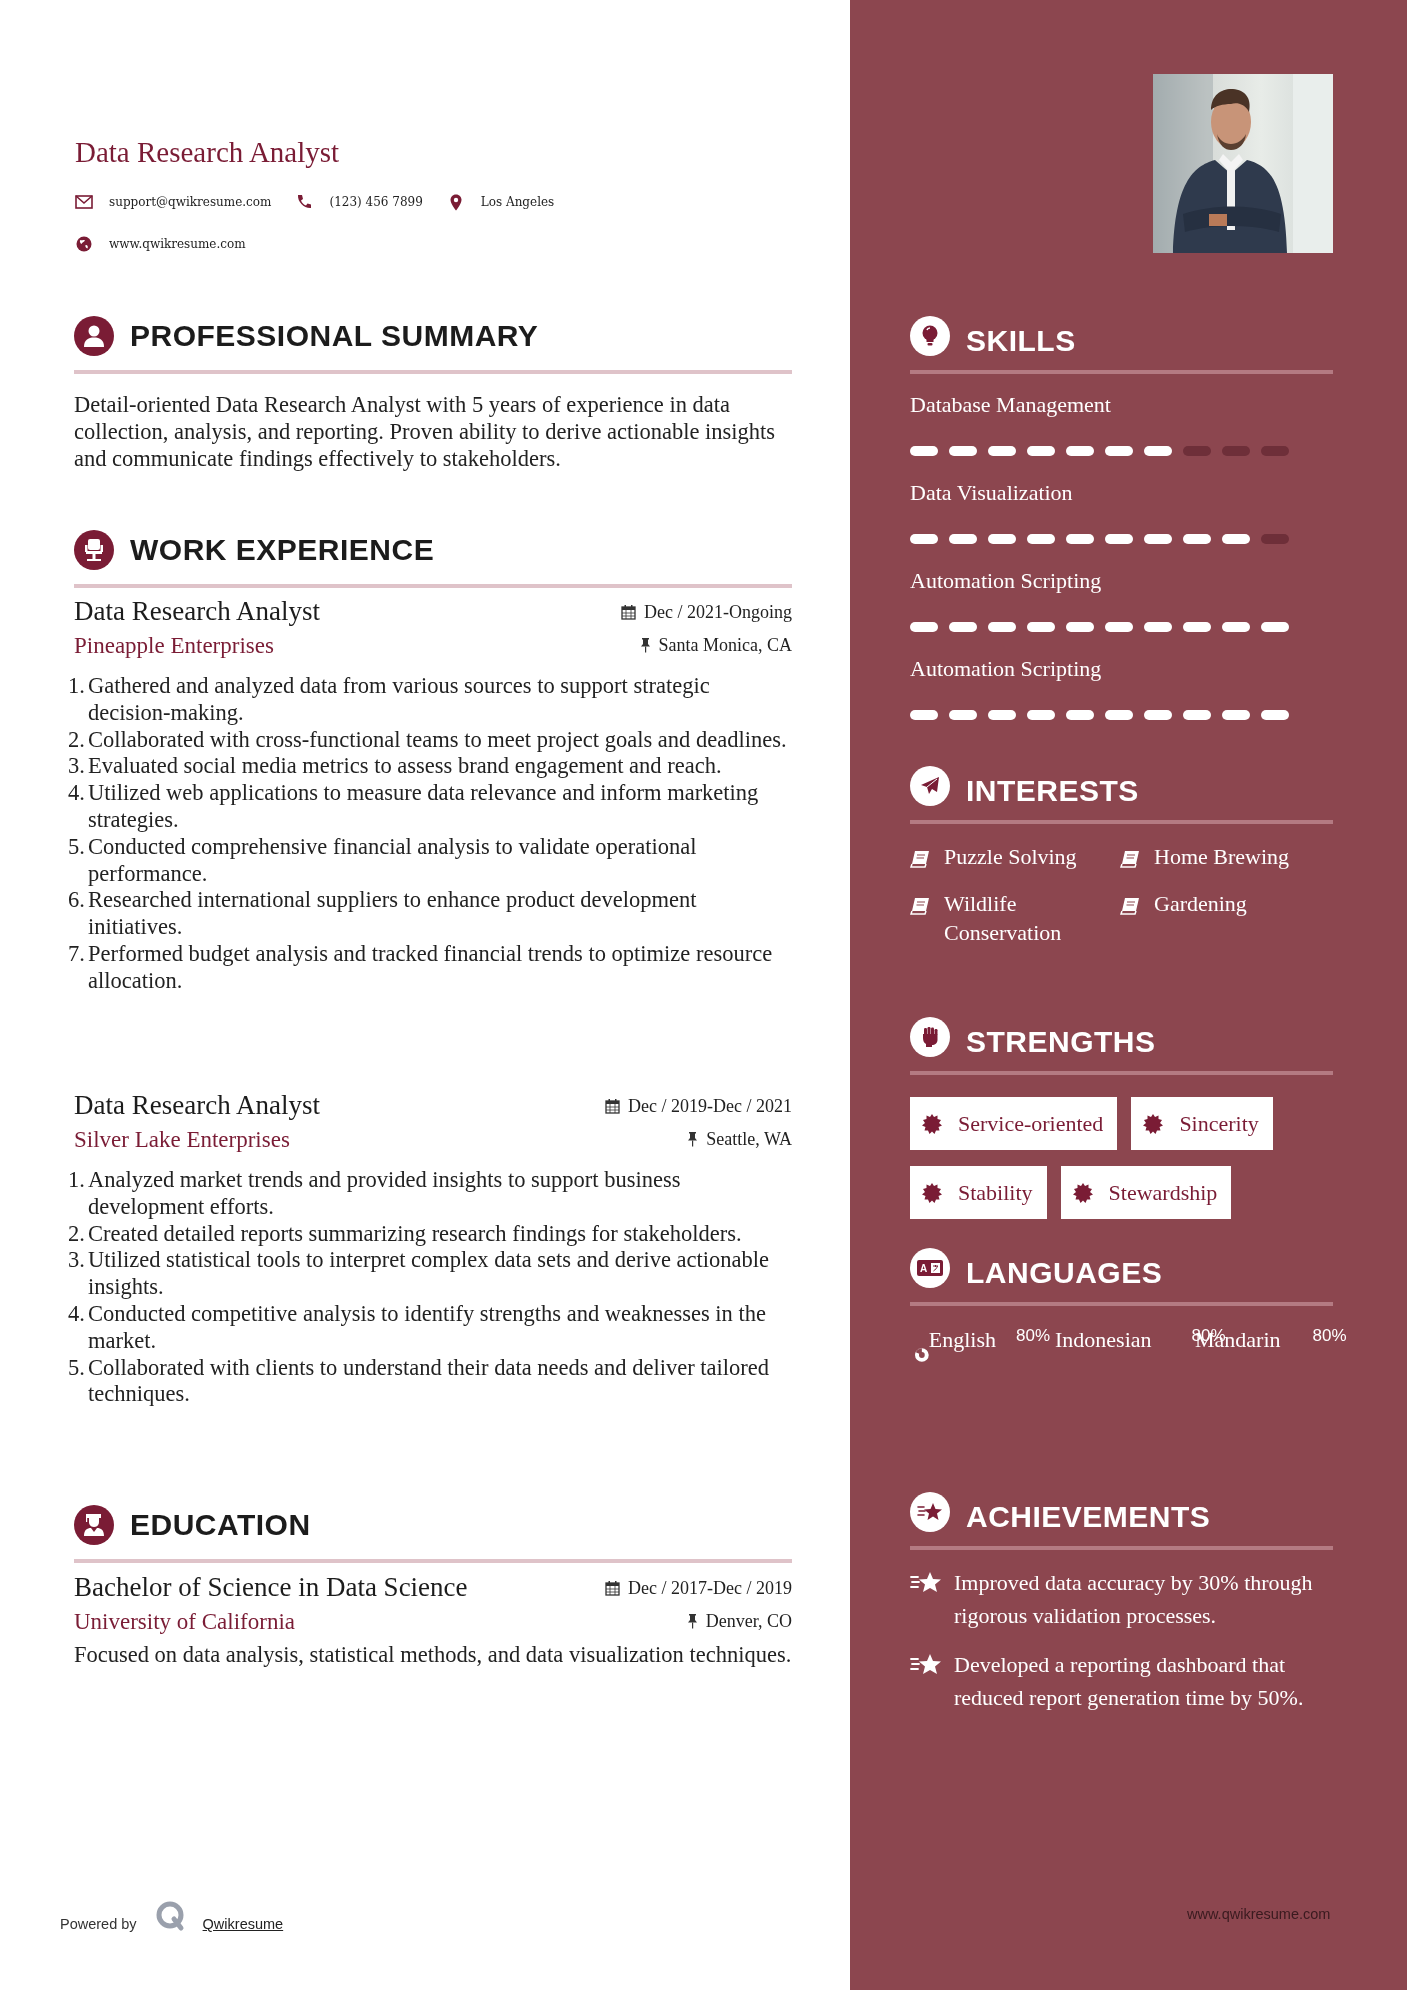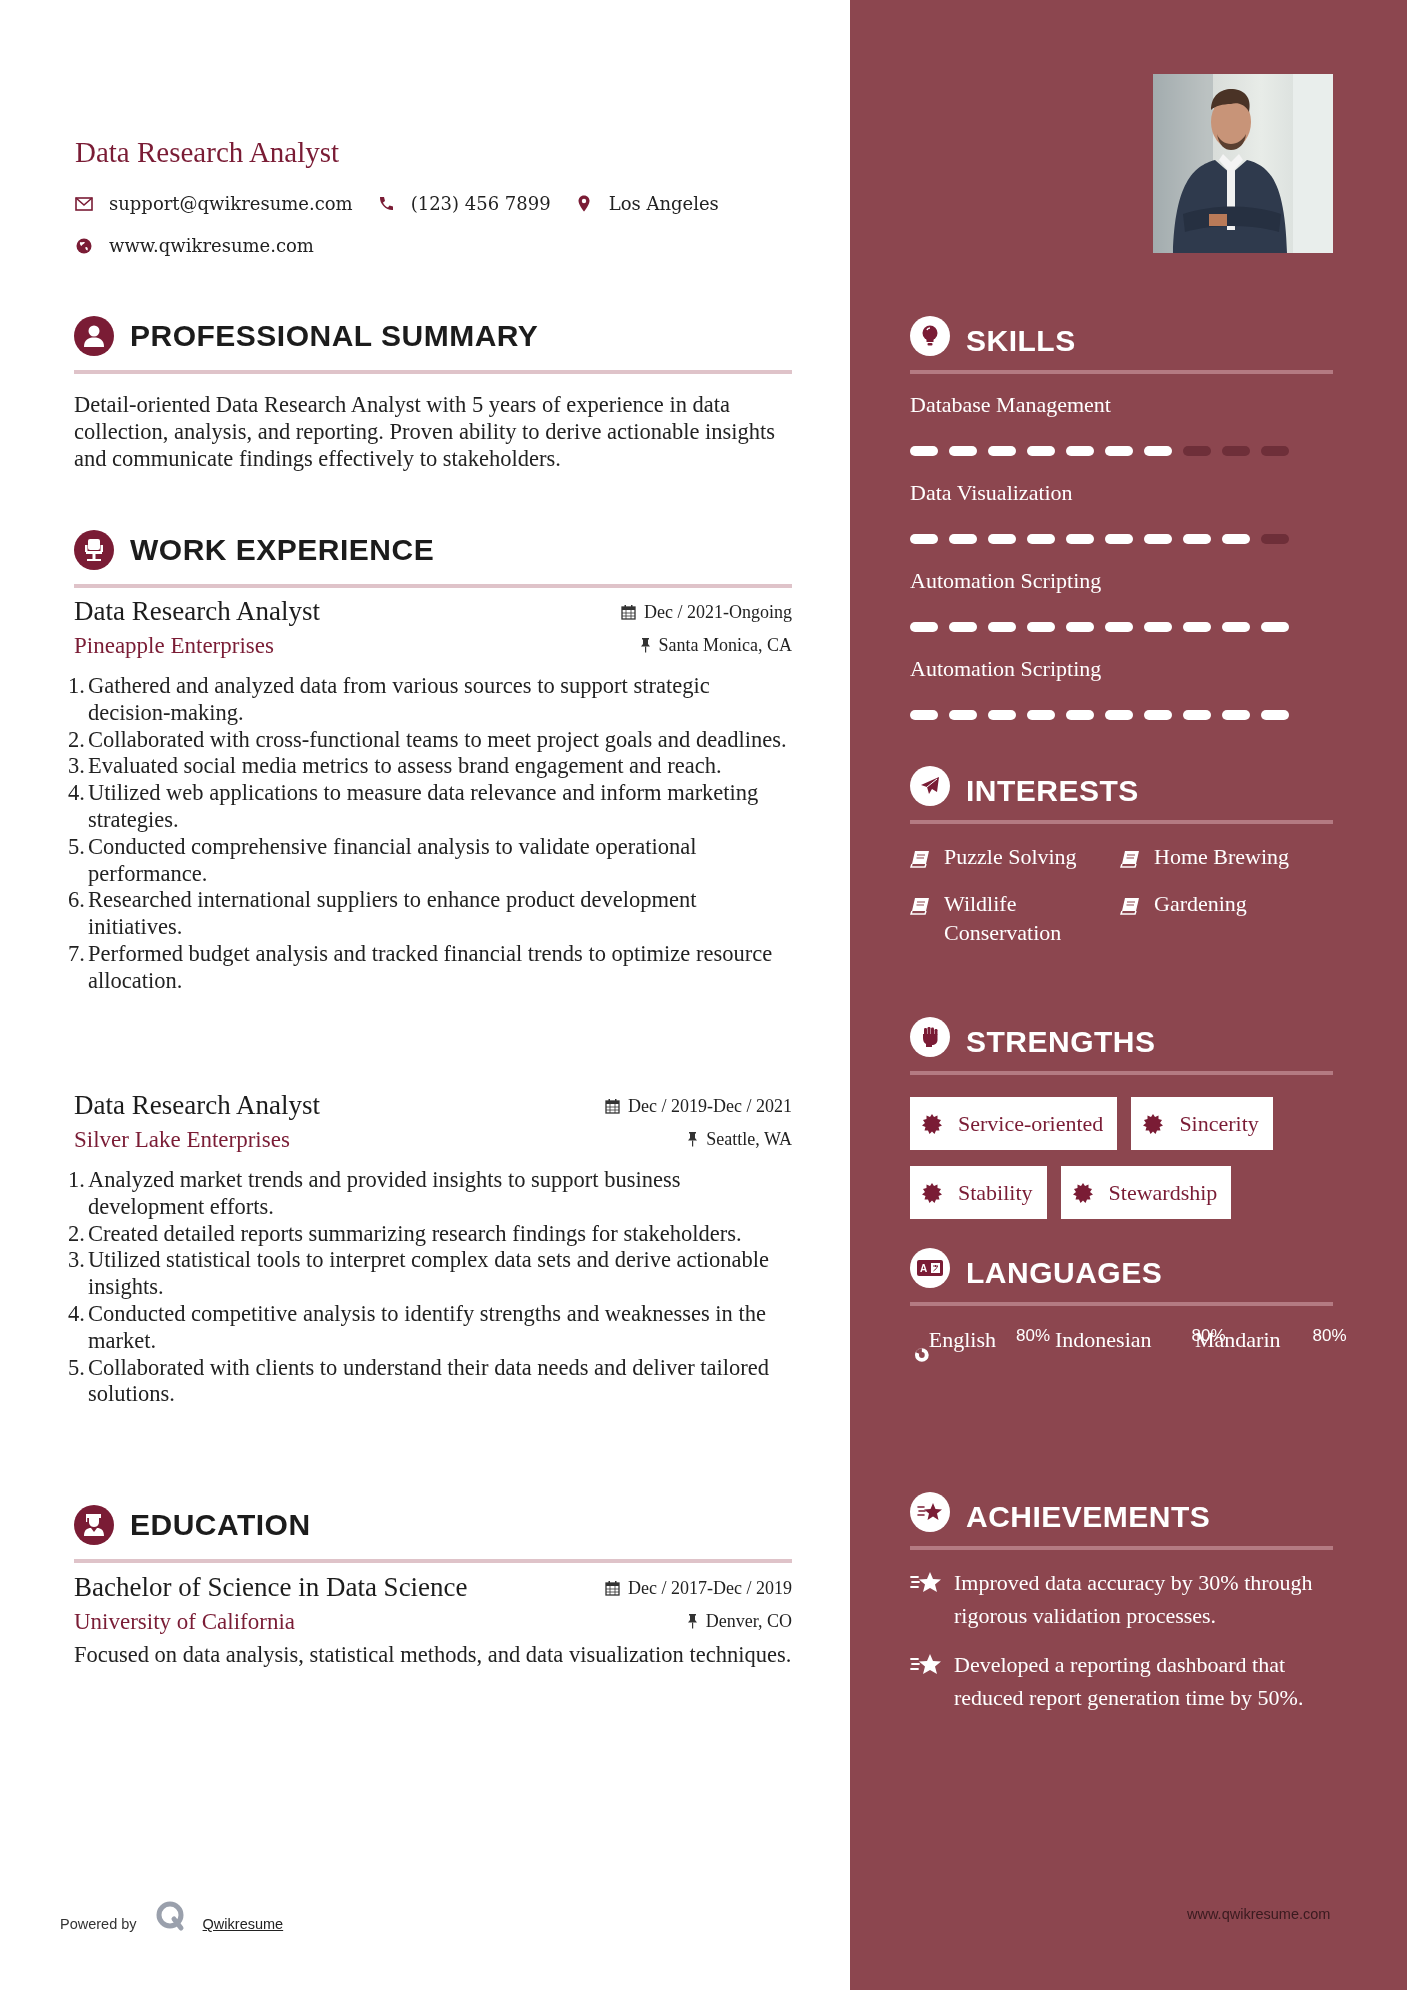--- a/index.html
+++ b/index.html
@@ -10,21 +10,21 @@
   .right { position: absolute; left: 850px; top: 0; width: 557px; height: 1990px; background: #8c464f; color: #fff; }
 
   
   .name { position: absolute; left: 74px; top: 72px; font-family: "Liberation Sans", sans-serif; font-weight: 700;
           font-size: 60px; letter-spacing: 1px; color: #1c1c1c; line-height: 1; }
   .jobtitle { position: absolute; left: 75px; top: 137px; font-size: 29px; color: #7a1c35; line-height: 1.1;
               font-family: "Liberation Serif", serif; }
   .contact { position: absolute; left: 75px; font-size: 17px; color: #222; display: flex; align-items: center; gap: 0; }
   .contact .c-item { display: flex; align-items: center; margin-right: 24px; }
   .contact .c-icon { width: 18px; height: 18px; margin-right: 16px; display: inline-flex; align-items: center; justify-content: center; }
-  .contact span.txt { font-family: "DejaVu Serif", serif; font-size: 18px; }
+  .contact span.txt { font-family: "DejaVu Serif", serif; font-size: 12px; }
 
   
   .sec { position: absolute; left: 74px; width: 718px; }
   .sec-head { display: flex; align-items: center; height: 44px; }
   .sec-icon { width: 40px; height: 40px; border-radius: 50%; background: #7a1c35; display: flex; align-items: center; justify-content: center; margin-right: 16px; flex: none; }
   .sec-title { font-family: "Liberation Sans", sans-serif; font-weight: 700; font-size: 30px; color: #1c1c1c; letter-spacing: 0.5px; }
   .sec-rule { height: 4px; background: #dfc3c9; margin-top: 12px; }
 
   .body-text { font-family: "Liberation Serif", serif; font-size: 22.5px; line-height: 27px; color: #222; }
 
@@ -255,21 +255,21 @@
       <li>
           <span class="num">3.</span>
           <span>Utilized statistical tools to interpret complex data sets and derive actionable insights.</span>
         </li>
       <li>
           <span class="num">4.</span>
           <span>Conducted competitive analysis to identify strengths and weaknesses in the market.</span>
         </li>
       <li>
           <span class="num">5.</span>
-          <span>Collaborated with clients to understand their data needs and deliver tailored solutions.</span>
+          <span>Collaborated with clients to understand their data needs and deliver tailored techniques.</span>
         </li>
     </ol>
   </div>
 
   <div class="sec" style="top:1503px;">
     <div class="sec-head">
       <span class="sec-icon">
         <svg width="22" height="24" viewBox="0 0 22 24">
             <rect x="4" y="1" width="14" height="4" fill="#fff"></rect>
             <path d="M6 5 H16 V9 C16 12 14 14 11 14 C8 14 6 12 6 9 Z" fill="#fff"></path>

